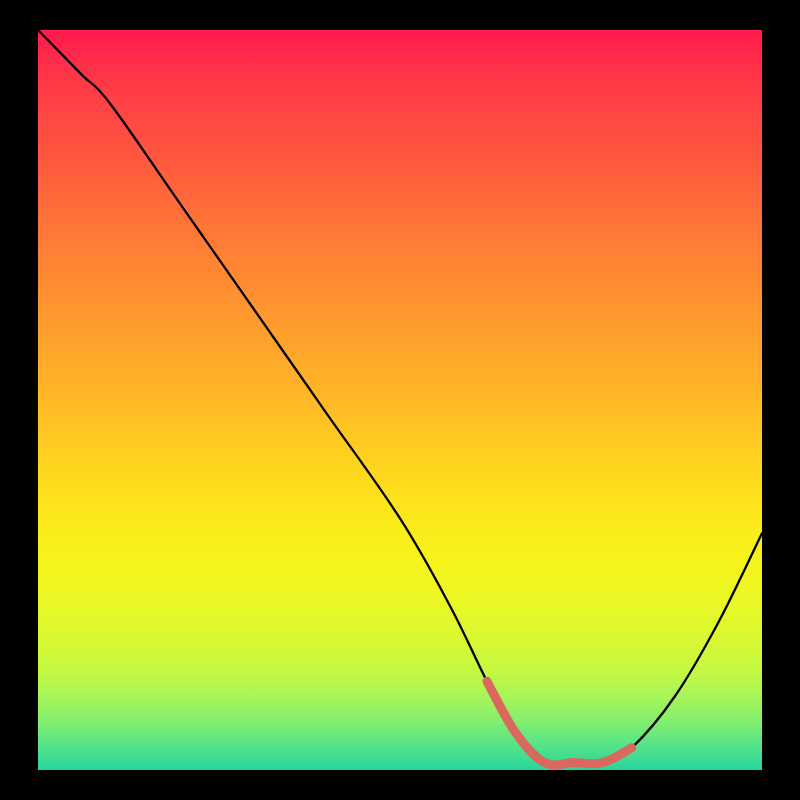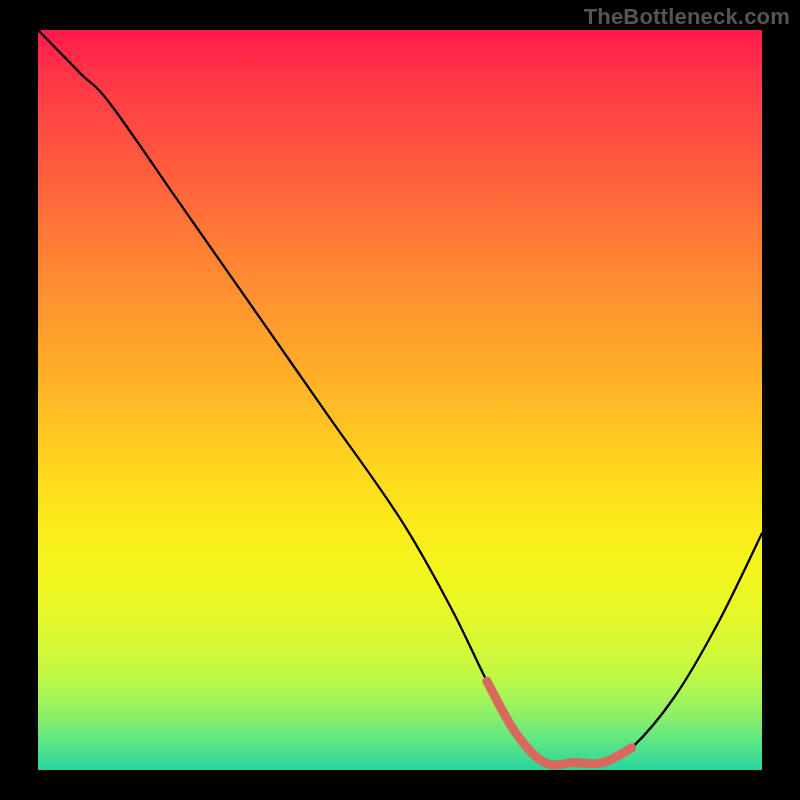--- a/index.html
+++ b/index.html
@@ -60,21 +60,20 @@
     width: 100%;
     height: 100%;
     overflow: visible;
   }
 </style>
 </head>
 <body>
 
 <div class="container">
 
-  <div class="watermark">TheBottleneck.com</div>
 
   <div class="plot-area">
     <svg class="curve" viewBox="0 0 724 740" preserveAspectRatio="none">
       <path id="main-path" fill="none" stroke="#000" stroke-width="2.3" stroke-linejoin="round" stroke-linecap="round" d="M 0.0 0.0 C 7.8 8.0, 30.4 31.1, 43.4 44.4 C 56.5 57.7, 54.2 50.0, 72.4 74.0 C 90.6 98.0, 118.7 140.3, 144.8 177.6 C 170.9 214.9, 191.1 243.9, 217.2 281.2 C 243.3 318.5, 263.5 347.5, 289.6 384.8 C 315.7 422.1, 339.8 453.8, 362.0 488.4 C 384.2 523.0, 397.0 547.9, 412.7 577.2 C 428.3 606.5, 437.2 628.6, 448.9 651.2 C 460.6 673.8, 467.4 688.3, 477.8 703.0 C 488.3 717.7, 496.4 727.3, 506.8 732.6 C 517.2 737.9, 525.3 732.6, 535.8 732.6 C 546.2 732.6, 554.3 735.3, 564.7 732.6 C 575.1 729.9, 580.6 729.8, 593.7 717.8 C 606.7 705.8, 621.5 688.6, 637.1 666.0 C 652.8 643.4, 664.9 621.3, 680.6 592.0 C 696.2 562.7, 716.2 519.2, 724.0 503.2"></path>
       <path id="hl-path" fill="none" stroke="#d9695f" stroke-width="9" stroke-linejoin="round" stroke-linecap="round" d="M 448.9 651.2 C 454.1 660.5, 467.4 688.3, 477.8 703.0 C 488.3 717.7, 496.4 727.3, 506.8 732.6 C 517.2 737.9, 525.3 732.6, 535.8 732.6 C 546.2 732.6, 554.3 735.3, 564.7 732.6 C 575.1 729.9, 588.5 720.5, 593.7 717.8"></path>
     </svg>
   </div>
 
 </div>
 

